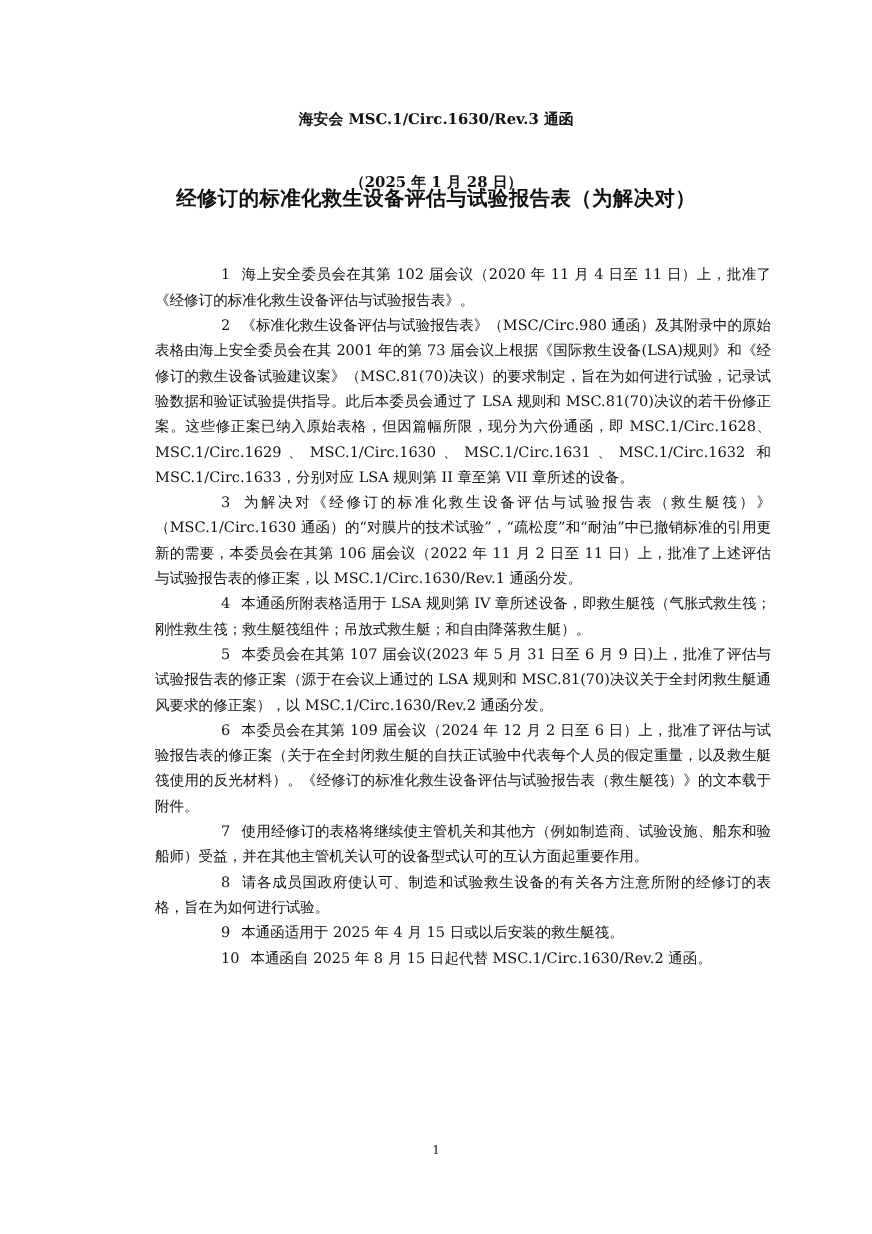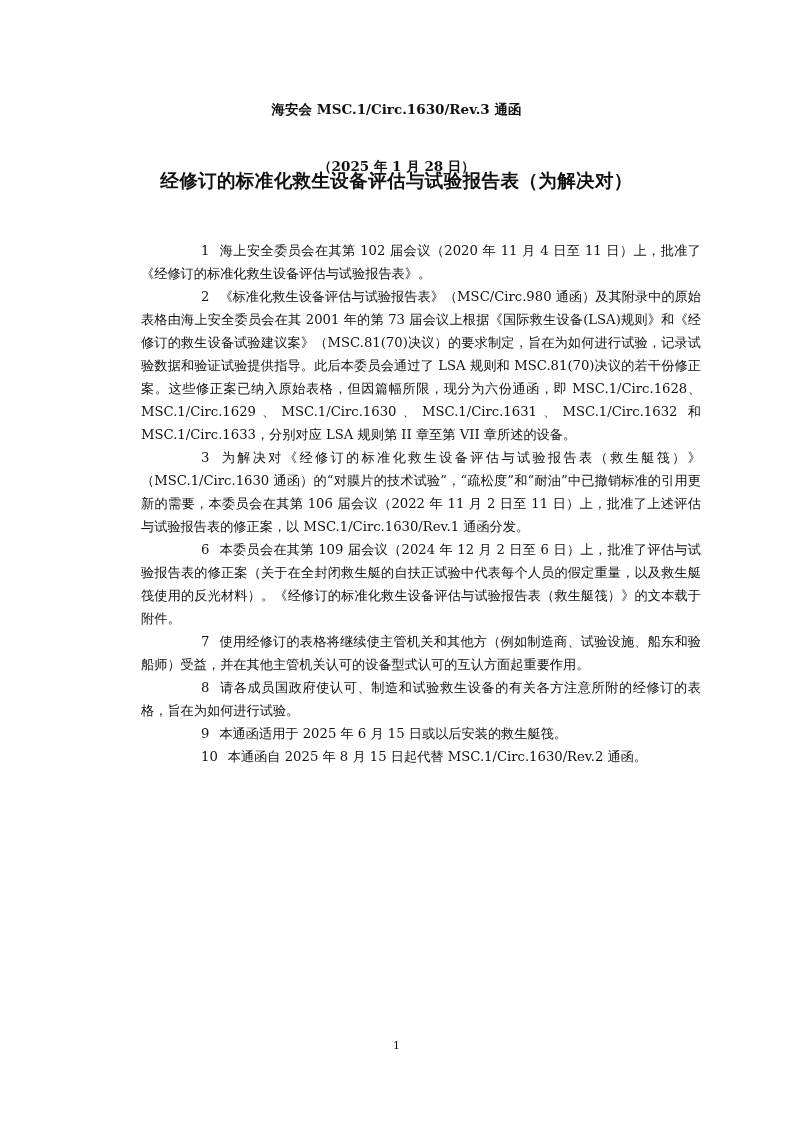--- a/index.html
+++ b/index.html
@@ -81,22 +81,24 @@
 
   <div class="header-line header-circ">海安会 MSC.1/Circ.1630/Rev.3 通函</div>
   <div class="header-line header-date">（2025 年 1 月 28 日）</div>
 
   <div class="doc-title">经修订的标准化救生设备评估与试验报告表（为解决对）</div>
 
   <div class="body-text">
     <p class="para"><span class="num">1</span><span>海上安全委员会在其第 102 届会议（2020 年 11 月 4 日至 11 日）上，批准了《经修订的标准化救生设备评估与试验报告表》。</span></p>
     <p class="para"><span class="num">2</span><span>《标准化救生设备评估与试验报告表》（MSC/Circ.980 通函）及其附录中的原始表格由海上安全委员会在其 2001 年的第 73 届会议上根据《国际救生设备(LSA)规则》和《经修订的救生设备试验建议案》（MSC.81(70)决议）的要求制定，旨在为如何进行试验，记录试验数据和验证试验提供指导。此后本委员会通过了 LSA 规则和 MSC.81(70)决议的若干份修正案。这些修正案已纳入原始表格，但因篇幅所限，现分为六份通函，即 MSC.1/Circ.1628、MSC.1/Circ.1629、MSC.1/Circ.1630、MSC.1/Circ.1631、MSC.1/Circ.1632 和 MSC.1/Circ.1633，分别对应 LSA 规则第 II 章至第 VII 章所述的设备。</span></p>
     <p class="para"><span class="num">3</span><span>为解决对《经修订的标准化救生设备评估与试验报告表（救生艇筏）》（MSC.1/Circ.1630 通函）的“对膜片的技术试验”，“疏松度”和“耐油”中已撤销标准的引用更新的需要，本委员会在其第 106 届会议（2022 年 11 月 2 日至 11 日）上，批准了上述评估与试验报告表的修正案，以 MSC.1/Circ.1630/Rev.1 通函分发。</span></p>
+    <p class="para"><span class="num">4</span><span>本通函所附表格适用于 LSA 规则第 IV 章所述设备，即救生艇筏（气胀式救生筏；刚性救生筏；救生艇筏组件；吊放式救生艇；和自由降落救生艇）。</span></p>
+    <p class="para"><span class="num">5</span><span>本委员会在其第 107 届会议(2023 年 5 月 31 日至 6 月 9 日)上，批准了评估与试验报告表的修正案（源于在会议上通过的 LSA 规则和 MSC.81(70)决议关于全封闭救生艇通风要求的修正案），以 MSC.1/Circ.1630/Rev.2 通函分发。</span></p>
     <p class="para"><span class="num">6</span><span>本委员会在其第 109 届会议（2024 年 12 月 2 日至 6 日）上，批准了评估与试验报告表的修正案（关于在全封闭救生艇的自扶正试验中代表每个人员的假定重量，以及救生艇筏使用的反光材料）。《经修订的标准化救生设备评估与试验报告表（救生艇筏）》的文本载于附件。</span></p>
     <p class="para"><span class="num">7</span><span>使用经修订的表格将继续使主管机关和其他方（例如制造商、试验设施、船东和验船师）受益，并在其他主管机关认可的设备型式认可的互认方面起重要作用。</span></p>
     <p class="para"><span class="num">8</span><span>请各成员国政府使认可、制造和试验救生设备的有关各方注意所附的经修订的表格，旨在为如何进行试验。</span></p>
-    <p class="para"><span class="num">9</span><span>本通函适用于 2025 年 6 月 15 日或以后安装的救生艇筏。</span></p>
+    <p class="para"><span class="num">9</span><span>本通函适用于 2025 年 4 月 15 日或以后安装的救生艇筏。</span></p>
     <p class="para"><span class="num">10</span><span>本通函自 2025 年 8 月 15 日起代替 MSC.1/Circ.1630/Rev.2 通函。</span></p>
   </div>
 
   <div class="page-number">1</div>
 
 </div>
 
 </body></html>

